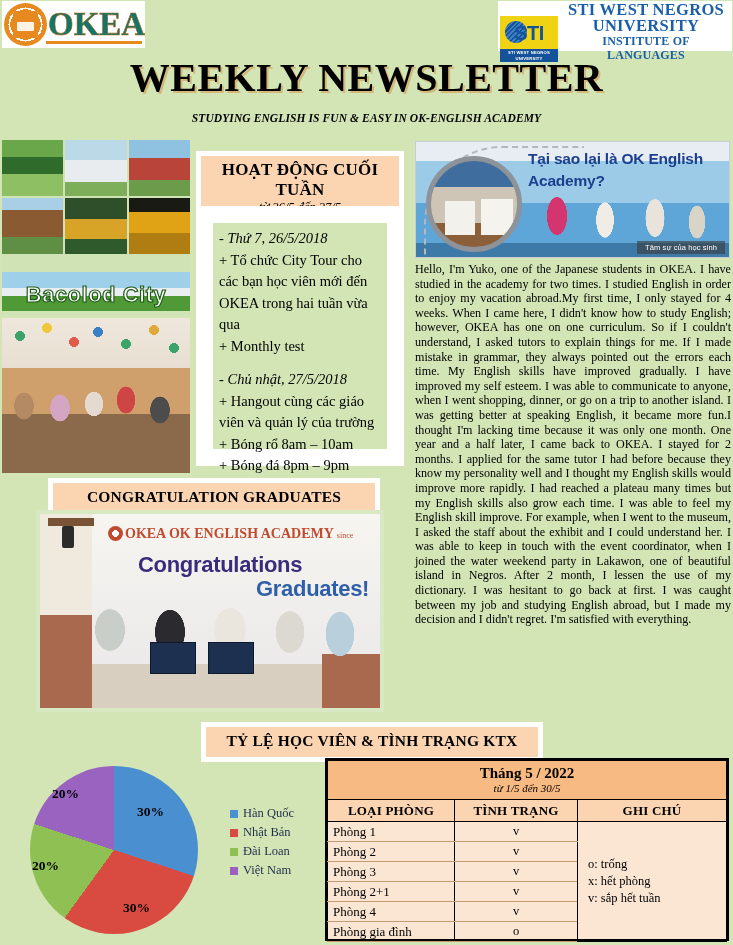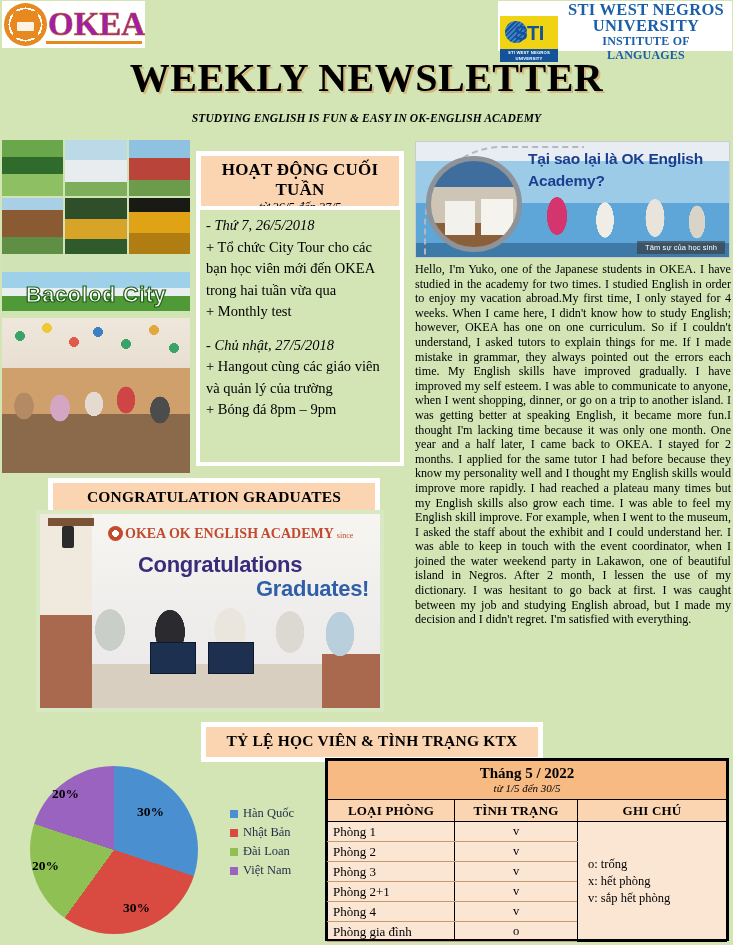--- a/index.html
+++ b/index.html
@@ -58,21 +58,21 @@
     position: absolute;
     left: 13px; top: 19px;
     width: 17px; height: 9px;
     background: #fdf3e4;
     border-radius: 1px;
   }
   .okea-word {
     font-family: "Liberation Serif", serif;
     font-size: 33px;
     font-weight: bold;
-    color: #a21caf;
+    color: #0f766e;
     letter-spacing: 0px;
     margin-left: 1px;
     -webkit-text-stroke: 0.6px #b3650f;
     line-height: 1;
   }
   .okea-rule {
     position: absolute;
     left: 44px; bottom: 4px;
     width: 96px; height: 3px;
     background: #e8891f;
@@ -376,21 +376,21 @@
   #box-congrats .t1 { font-size: 15.5px; }
   #box-ratio { left: 201px; top: 722px; width: 342px; }
   #box-ratio .t1 { font-size: 15.5px; }
 
   
   #weekend-body {
     position: absolute;
     left: 196px; top: 206px;
     width: 208px; height: 260px;
     background: #ffffff;
-    padding: 4px;
+    padding: 17px;
   }
   #weekend-body .inner {
     background: #d3e4b5;
     width: 100%; height: 100%;
     padding: 5px 6px;
     font-family: "Liberation Serif", serif;
     font-size: 14.5px;
     line-height: 21.5px;
     color: #000000;
   }
@@ -562,20 +562,21 @@
   </div>
 
   <div id="weekend-body">
     <div class="inner">
       <div class="dayline">- Thứ 7, 26/5/2018</div>
       <div>+ Tổ chức City Tour cho các bạn học viên mới đến OKEA trong hai tuần vừa qua</div>
       <div>+ Monthly test</div>
       <div class="gap"></div>
       <div class="dayline">- Chủ nhật, 27/5/2018</div>
       <div>+ Hangout cùng các giáo viên và quản lý của trường</div>
+      <div>+ Bóng rổ 8am – 10am</div>
       <div>+ Bóng đá 8pm – 9pm</div>
     </div>
   </div>
 
   <div class="photo" id="banner">
     <div class="sky"></div>
     <div class="arcs"></div>
     <div class="silhouettes"></div>
     <div class="circ">
       <div class="shirt1"></div>
@@ -656,21 +657,21 @@
           <td class="colhdr">LOẠI PHÒNG</td>
           <td class="colhdr">TÌNH TRẠNG</td>
           <td class="colhdr">GHI CHÚ</td>
         </tr>
         <tr>
           <td class="rowname">Phòng 1</td>
           <td class="rowstatus">v</td>
           <td class="note" rowspan="6">
             <div>o: trống</div>
             <div>x: hết phòng</div>
-            <div>v: sắp hết phòng</div>
+            <div>v: sắp hết tuần</div>
           </td>
         </tr>
         <tr>
           <td class="rowname">Phòng 2</td>
           <td class="rowstatus">v</td>
         </tr>
         <tr>
           <td class="rowname">Phòng 3</td>
           <td class="rowstatus">v</td>
         </tr>

